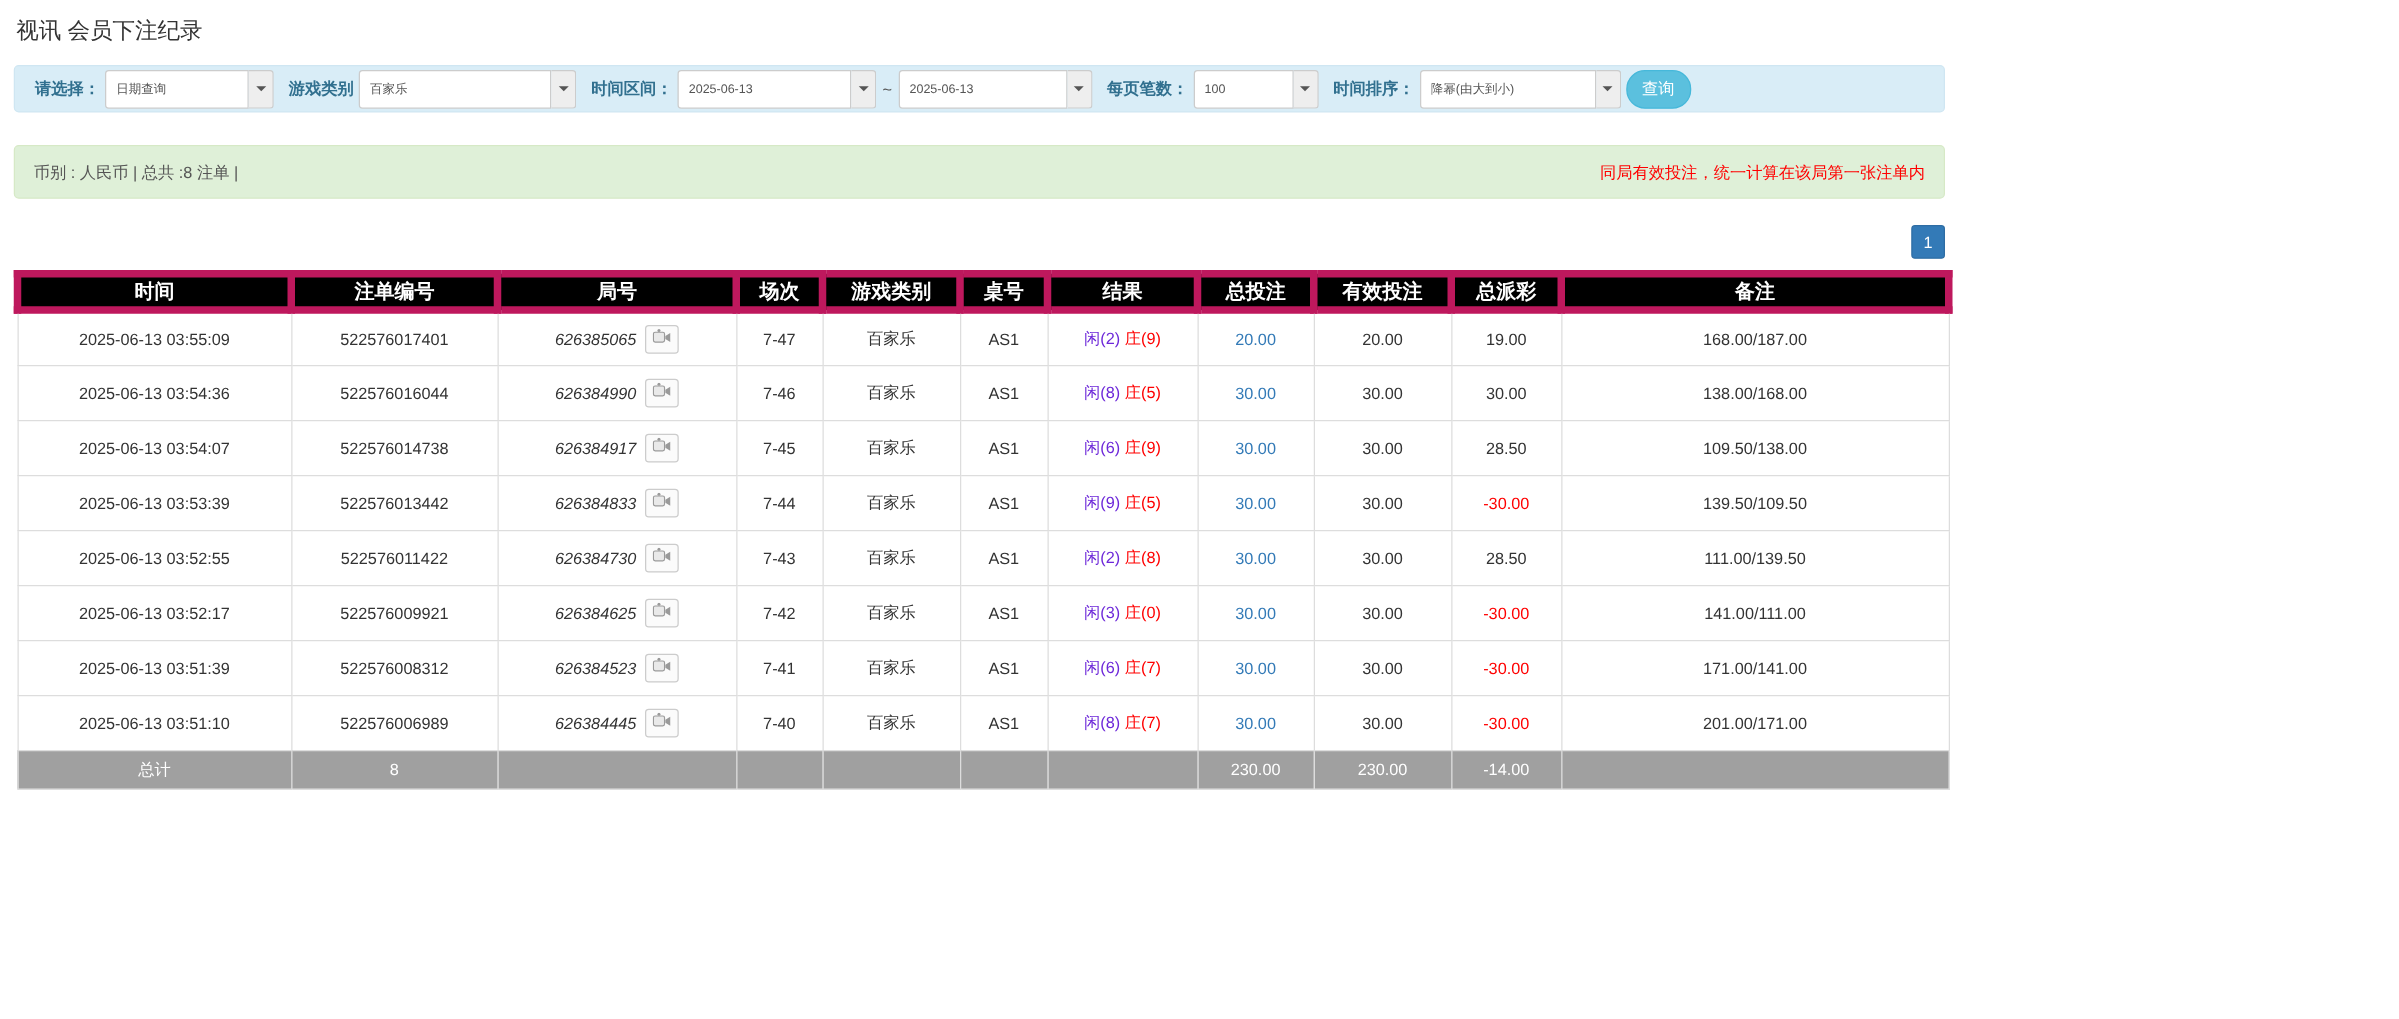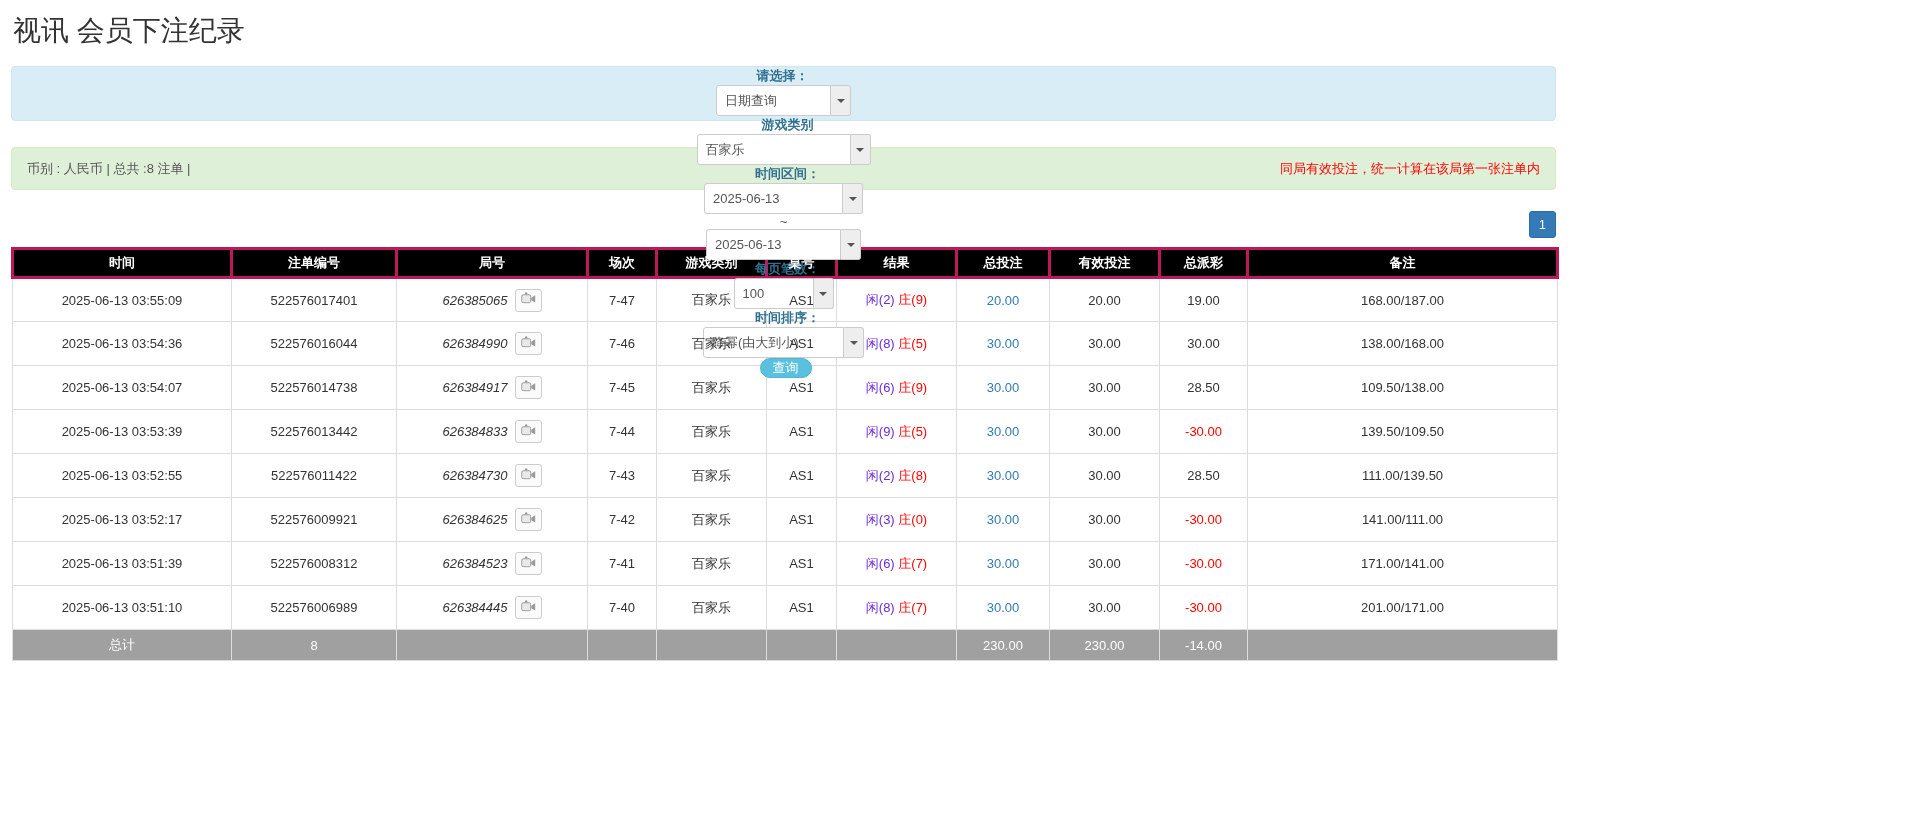--- a/index.html
+++ b/index.html
@@ -5,51 +5,50 @@
   * { box-sizing: border-box; margin: 0; padding: 0; }
   html, body { width: 1919px; height: 815px; background: #fff; }
   body {
     font-family: "Liberation Sans", "DejaVu Sans", sans-serif;
     font-size: 13px;
     color: #333;
   }
   .container { width: 1545px; margin: 12px 0 0 11px; }
 
   .page-title {
-    font-size: 28px;
+    font-size: 18px;
     font-weight: 400;
     color: #333;
     margin: 2px 0 16px 2px;
   }
 
   
   .filter-bar {
     background: #d9edf7;
     border: 1px solid #cfe6f2;
     border-radius: 4px;
-    height: 55px;
+    height: 38px;
     display: flex;
     align-items: center;
     padding: 0 14px;
     white-space: nowrap;
-    flex-direction: column;
   }
   .flabel {
     color: #31708f;
     font-weight: bold;
     margin: 0 4px 0 12px;
   }
   .flabel:first-child { margin-left: 2px; }
   .combo { display: inline-flex; align-items: stretch; }
   .combo input {
     height: 31px;
     border: 1px solid #ccc;
     border-radius: 3px 0 0 3px;
     padding: 0 8px;
-    font-size: 13px;
+    font-size: 10px;
     color: #555;
     background: #fff;
     font-family: "Liberation Sans", "DejaVu Sans", sans-serif;
   }
   .caret-btn {
     width: 20px;
     height: 31px;
     border: 1px solid #ccc;
     border-left: none;
     background: #eee;
@@ -112,23 +111,23 @@
   
   .records-table {
     width: 100%;
     border-collapse: collapse;
     table-layout: fixed;
   }
   .records-table th {
     background: #000;
     color: #fff;
     font-weight: bold;
-    font-size: 13px;
+    font-size: 16px;
     height: 29px;
-    border: 3px solid #be185d;
+    border: 6px solid #be185d;
     text-align: center;
   }
   .records-table td {
     border: 1px solid #ddd;
     height: 44px;
     text-align: center;
     font-size: 13px;
     color: #333;
     background: #fff;
   }

